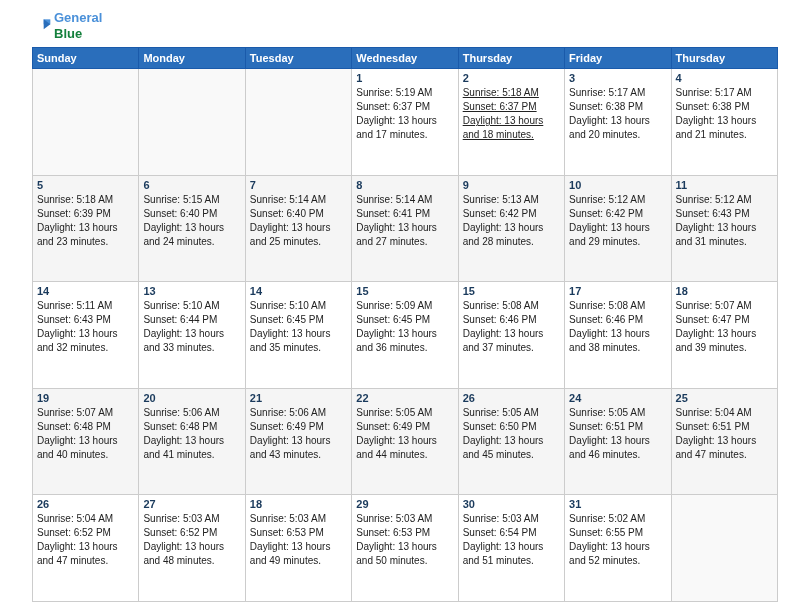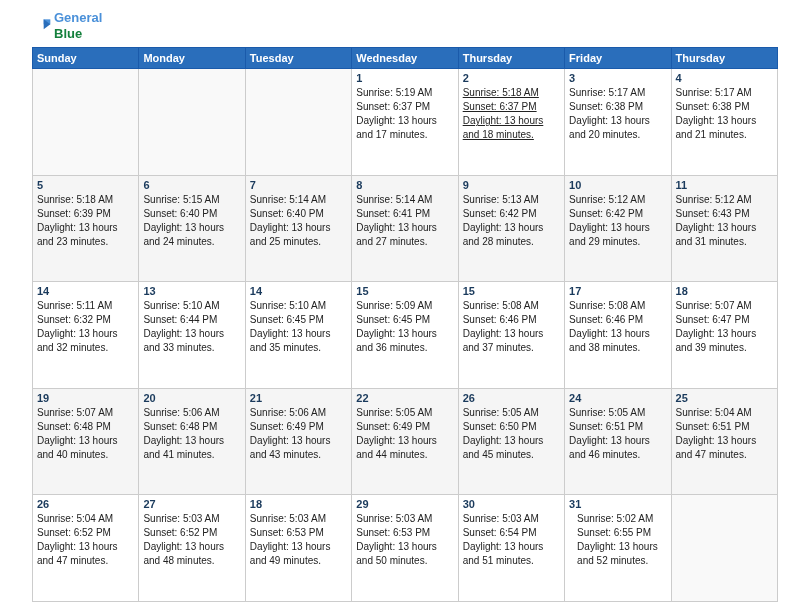--- a/index.html
+++ b/index.html
@@ -209,21 +209,21 @@
             <div class="day-info" style="white-space: pre-line;">Sunrise: 5:12 AM
 Sunset: 6:43 PM
 Daylight: 13 hours
 and 31 minutes.</div>
           </td>
         </tr>
         <tr>
           <td>
             <span class="day-number">14</span>
             <div class="day-info" style="white-space: pre-line;">Sunrise: 5:11 AM
-Sunset: 6:32 PM
+Sunset: 6:43 PM
 Daylight: 13 hours
 and 32 minutes.</div>
           </td>
           <td>
             <span class="day-number">13</span>
             <div class="day-info" style="white-space: pre-line;">Sunrise: 5:10 AM
 Sunset: 6:44 PM
 Daylight: 13 hours
 and 33 minutes.</div>
           </td>
@@ -345,21 +345,21 @@
           </td>
           <td>
             <span class="day-number">30</span>
             <div class="day-info" style="white-space: pre-line;">Sunrise: 5:03 AM
 Sunset: 6:54 PM
 Daylight: 13 hours
 and 51 minutes.</div>
           </td>
           <td>
             <span class="day-number">31</span>
-            <div class="day-info" style="white-space: pre-line; margin-left: 8px;">Sunrise: 5:02 AM
+            <div class="day-info" style="white-space: pre-line;">Sunrise: 5:02 AM
 Sunset: 6:55 PM
 Daylight: 13 hours
 and 52 minutes.</div>
           </td>
           <td class="empty-cell"></td>
         </tr>
       </tbody>
   </table>
 </div>
 

